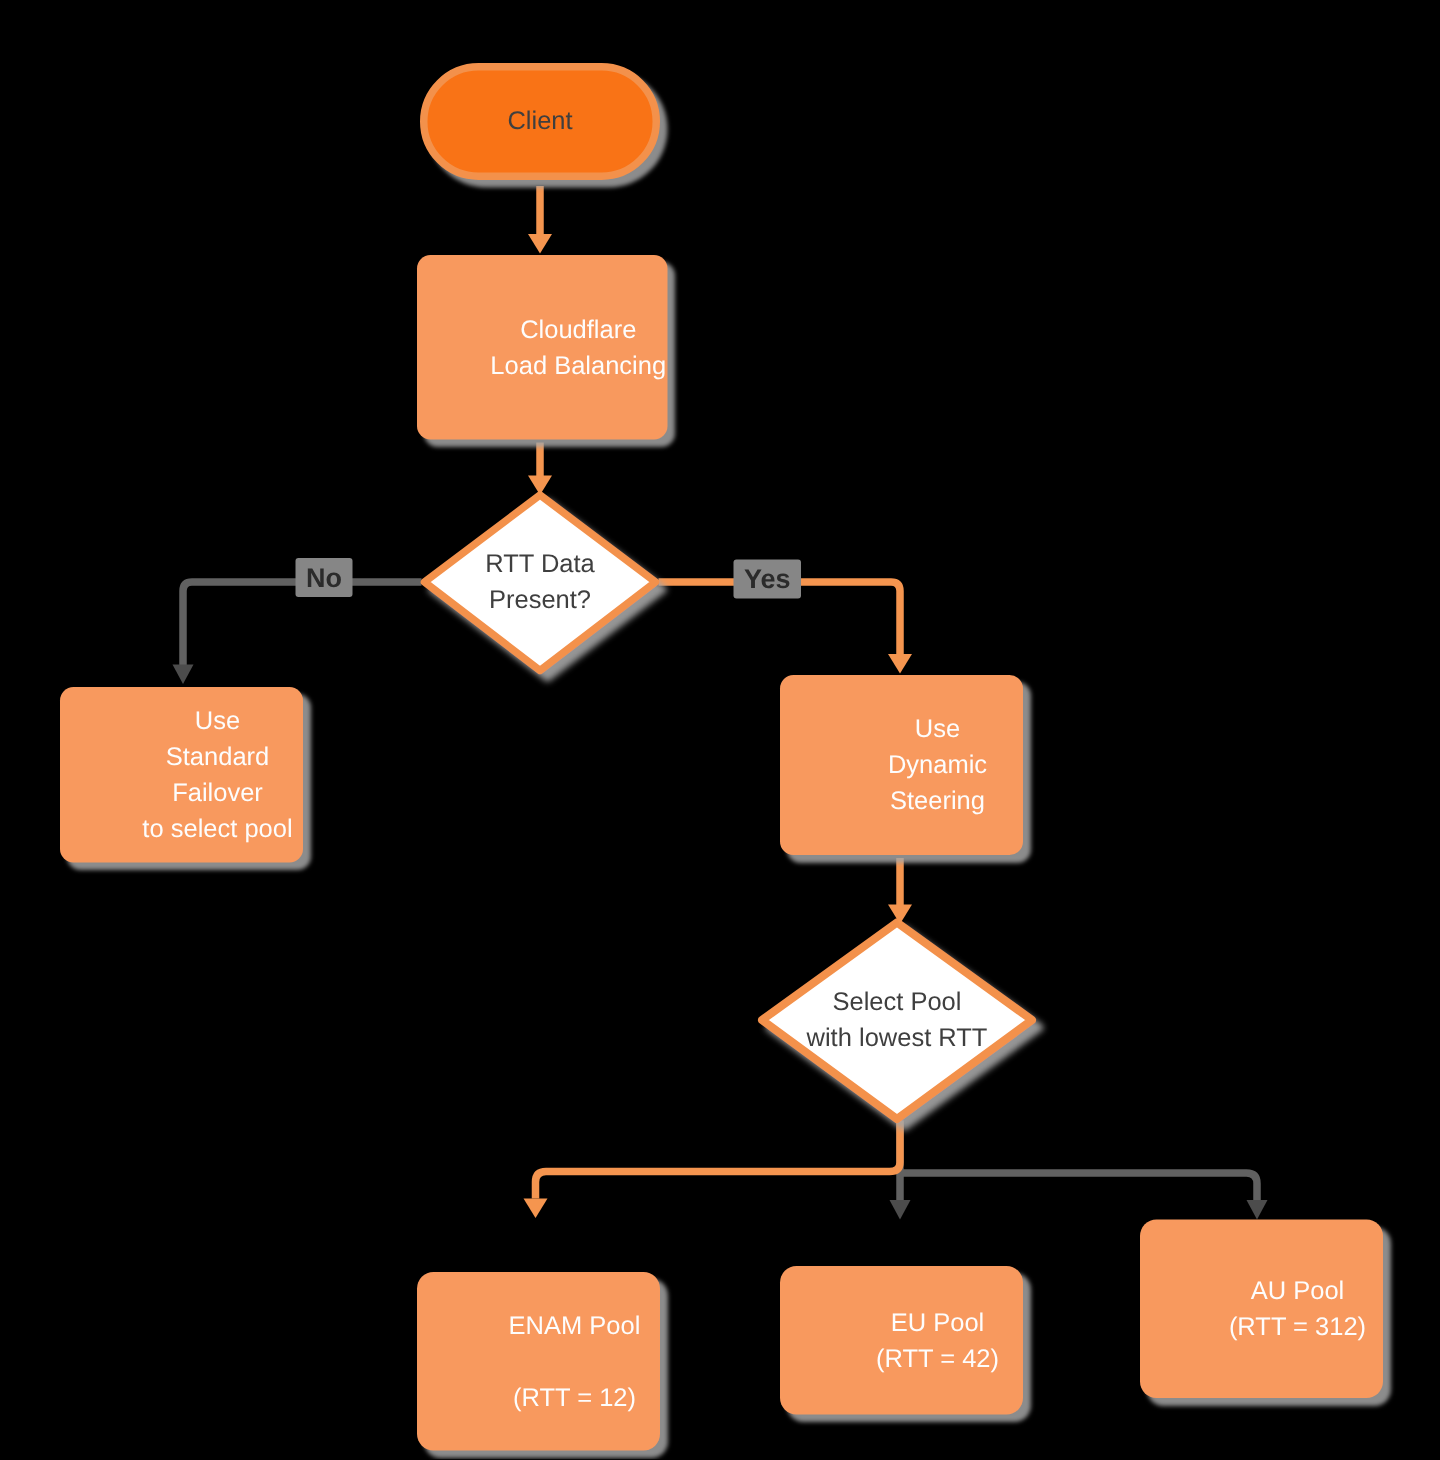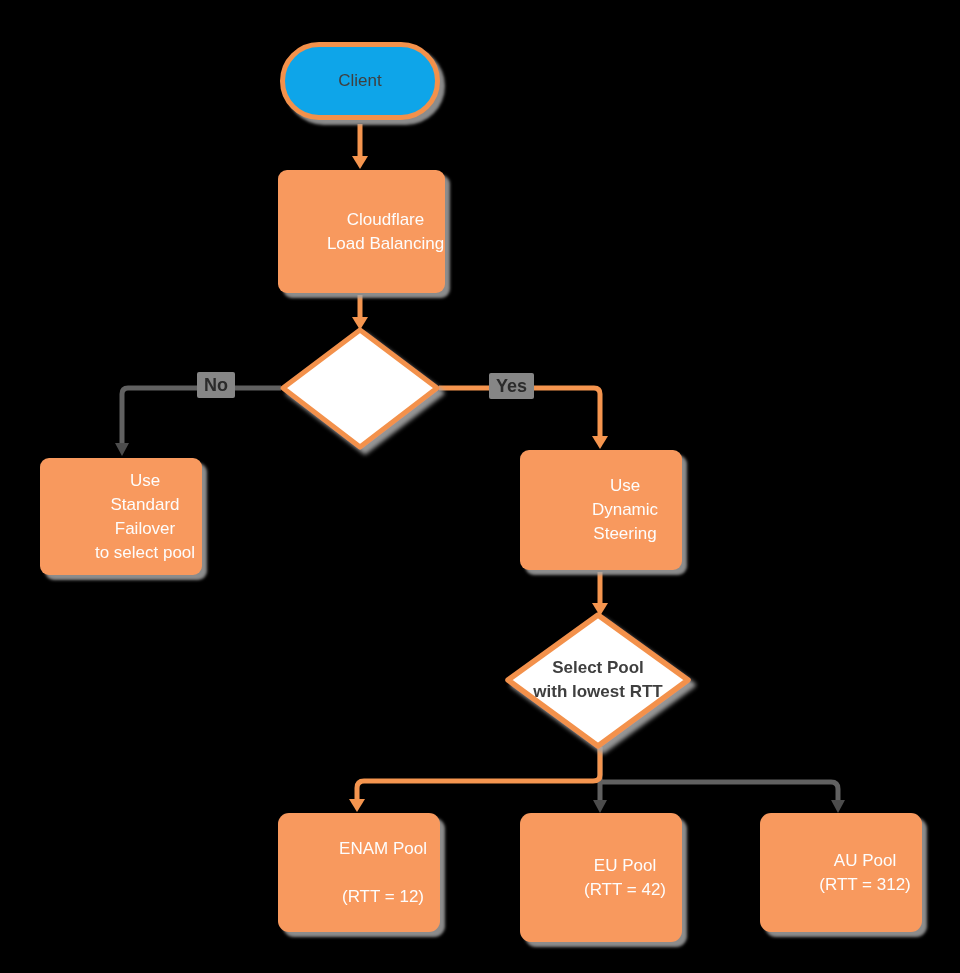--- a/index.html
+++ b/index.html
@@ -5,21 +5,21 @@
   html,body{margin:0;padding:0;background:#000;}
   .canvas{position:relative;width:960px;height:973px;background:#000;
           font-family:"Liberation Sans",sans-serif;overflow:hidden;}
   .overlay{position:absolute;left:0;top:0;z-index:1;}
   .node{position:absolute;z-index:2;display:flex;align-items:center;justify-content:center;
         text-align:center;font-size:17px;line-height:24px;white-space:pre-line;
         box-sizing:border-box;}
   .orange{background:#F8995E;color:#FDFDFD;border-radius:9px;
           box-shadow:5px 5px 3px rgba(165,165,165,0.85);padding-left:48px;}
   .pool{border-radius:11px;}
-  .stadium{background:#0ea5e9;color:#3F3F3F;border:5px solid #F3914B;border-radius:40px;
+  .stadium{background:#f97316;color:#3F3F3F;border:5px solid #F3914B;border-radius:40px;
            box-shadow:5px 5px 3px rgba(165,165,165,0.85);text-align:center;}
   .diamond-label{position:absolute;z-index:2;display:flex;align-items:center;justify-content:center;
         text-align:center;font-size:17px;line-height:24px;white-space:pre-line;color:#3F3F3F;}
   .edge-label{position:absolute;z-index:3;background:#868686;color:#2B2B2B;
         font-size:18px;font-weight:600;line-height:1;padding:4px 7px;border-radius:2px;}
   .pool-lines div{line-height:24px;}
   .pool-lines b{font-weight:400;}
 </style>
 </head>
 <body>
@@ -54,39 +54,41 @@
     <path d="M122,456 L115,443 L129,443 Z" fill="#4C4C4C"></path>
     <path d="M600,813 L593,800 L607,800 Z" fill="#4C4C4C"></path>
     <path d="M838,813 L831,800 L845,800 Z" fill="#4C4C4C"></path>
   </svg>
 
   <div class="node stadium" style="left:280px;top:42px;width:160px;height:78px;">Client</div>
 
   <div class="node orange" style="left:278px;top:170px;width:167px;height:123px;">Cloudflare
 Load Balancing</div>
 
+  <div class="diamond-label" style="left:283px;top:352px;width:154px;height:72px;">RTT Data
+Present?</div>
 
   <div class="node orange" style="left:40px;top:458px;width:162px;height:117px;">Use
 Standard Failover
 to select pool</div>
 
   <div class="node orange" style="left:520px;top:450px;width:162px;height:120px;">Use
 Dynamic Steering</div>
 
-  <div class="diamond-label" style="left:508px;top:644px;width:180px;height:72px;font-weight:bold;">Select Pool
+  <div class="diamond-label" style="left:508px;top:644px;width:180px;height:72px;">Select Pool
 with lowest RTT</div>
 
-  <div class="node orange pool" style="left:278px;top:813px;width:162px;height:119px;">
+  <div class="node orange pool" style="left:278px;top:848px;width:162px;height:119px;">
     <div class="pool-lines">
       <div>ENAM Pool</div>
       <div><span>(</span><b>RTT = 12</b><span>)</span></div>
     </div>
   </div>
 
-  <div class="node orange pool" style="left:520px;top:813px;width:162px;height:129px;">EU Pool
+  <div class="node orange pool" style="left:520px;top:844px;width:162px;height:99px;">EU Pool
 (RTT = 42)</div>
 
   <div class="node orange pool" style="left:760px;top:813px;width:162px;height:119px;">AU Pool
 (RTT = 312)</div>
 
   <div class="edge-label" style="left:197px;top:372px;">No</div>
   <div class="edge-label" style="left:489px;top:373px;text-align:right;">Yes</div>
 
 </div>
 

